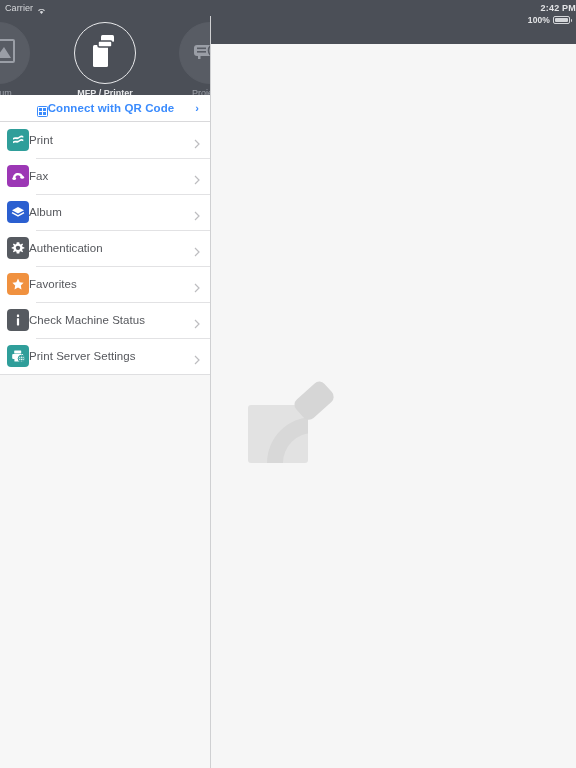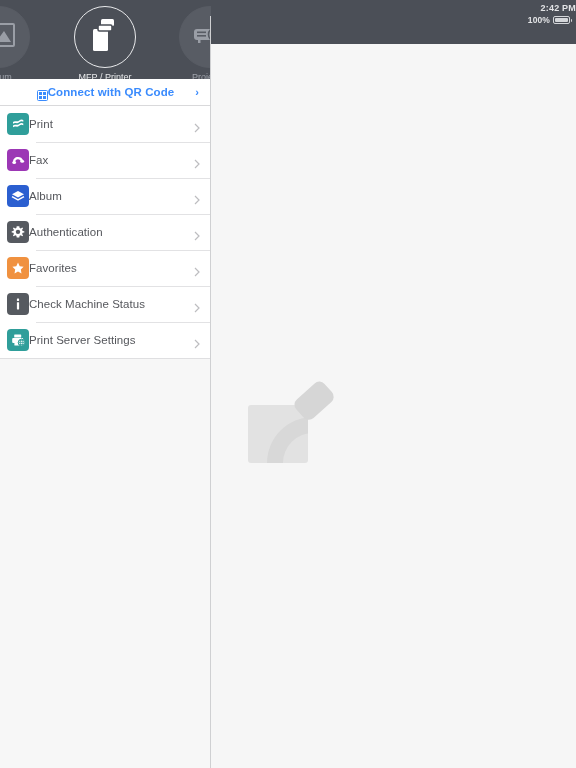--- a/index.html
+++ b/index.html
@@ -98,20 +98,21 @@
     border: 1.5px solid #e9eaec;
   }
   .device .dev-label {
     margin-top: 4px;
     font-size: 9px;
     color: #9fa3ab;
     white-space: nowrap;
   }
   .device.active .dev-label {
     color: #e7e8ea;
+    font-weight: bold;
   }
 
   
   #dev-album     { left: -43px; }
   #dev-printer   { left: 63px; }
   #dev-projector { left: 168px; }
 
   
   .qr-row {
     height: 26px;
@@ -293,20 +294,31 @@
   }
 </style>
 </head>
 <body>
 
 <div id="app">
 
   <div id="sidebar">
     <div class="sidebar-fill"></div>
 
+    <div class="statusbar">
+      <div class="status-left">
+        <span>Carrier</span>
+        <span class="wifi-icon">
+          <svg viewBox="0 0 16 12" width="9" height="8">
+            <path d="M8 11.2 L4.9 7.6 a4.6 4.6 0 0 1 6.2 0 Z" fill="#d7d9dc"></path>
+            <path d="M1.9 4.8 a8.6 8.6 0 0 1 12.2 0 l-1.5 1.5 a6.5 6.5 0 0 0 -9.2 0 Z" fill="#d7d9dc"></path>
+          </svg>
+        </span>
+      </div>
+    </div>
 
     <div class="carousel">
       <div class="carousel-track">
 
         <div class="device inactive" id="dev-album">
           <div class="circle">
             <span>
               <svg width="32" height="24" viewBox="0 0 32 24">
                 <rect x="1" y="1" width="30" height="22" rx="1" fill="none" stroke="#9a9ea6" stroke-width="2"></rect>
                 <path d="M4 19 L11 11 L16 15 L21 8 L28 19 Z" fill="#9a9ea6"></path>

